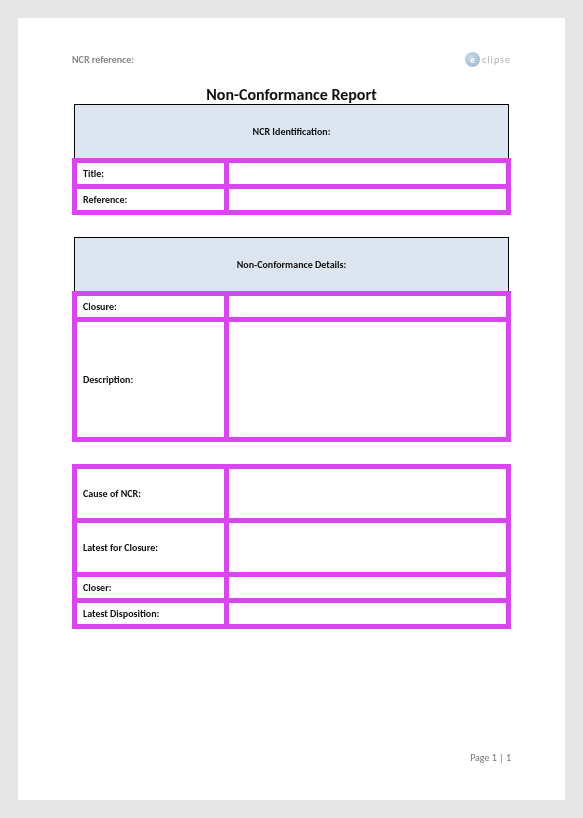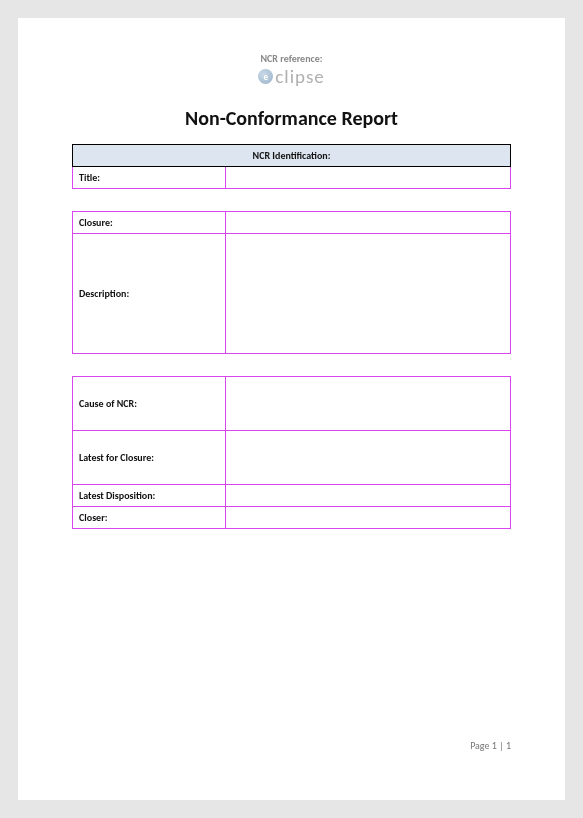--- a/index.html
+++ b/index.html
@@ -17,79 +17,77 @@
     width: 547px;
     height: 782px;
     position: relative;
     padding: 34px 54px 20px 54px;
   }
   .header-row {
     display: flex;
     justify-content: space-between;
     align-items: center;
     margin-bottom: 18px;
-    flex-direction: column;
   }
   .ncr-ref {
     font-size: 10px;
     font-weight: bold;
     color: #888;
   }
   .logo {
     display: flex;
     align-items: center;
     gap: 2px;
   }
   .logo-circle {
     width: 15px; height: 15px; border-radius: 50%;
     background: radial-gradient(circle at 35% 35%, #c8d8e8, #9ab4c8);
     display: flex; align-items: center; justify-content: center;
     font-size: 9px; font-weight: bold; color: #fff;
   }
   .logo-text {
-    font-size: 19px; color: #b0b0b0; letter-spacing: 1px;
+    font-size: 10px; color: #b0b0b0; letter-spacing: 1px;
     font-weight: 500;
   }
   .title {
     text-align: center;
-    font-size: 20px;
+    font-size: 16px;
     font-weight: bold;
     color: #111;
-    margin-bottom: 14px;
   }
   .tbl {
     width: 100%;
     border-collapse: collapse;
     margin-bottom: 22px;
   }
   .tbl th {
     background: #dde6f0;
     border: 1px solid #000;
     font-size: 10px;
     font-weight: bold;
-    padding: 4px 6px;
+    padding: 20px 6px;
     text-align: center;
     color: #111;
   }
   .tbl td {
-    border: 1px solid #d946ef;
+    border: 5px solid #d946ef;
     font-size: 10px;
     font-weight: bold;
     padding: 4px 6px;
     color: #111;
     vertical-align: middle;
   }
   .tbl td.label { width: 35%; }
   .tbl td.value { width: 65%; font-weight: normal; }
   .h-sm td { height: 20px; }
   .h-md td { height: 54px; }
   .h-lg td { height: 120px; margin-left: 24px; }
   .footer {
     position: absolute;
-    bottom: 48px;
+    bottom: 36px;
     right: 54px;
     font-size: 10px;
     color: #777;
   }
 </style>
 </head>
 <body>
 
 <div class="page">
 
@@ -105,25 +103,32 @@
 
   <table class="tbl">
     <tbody>
         <tr>
           <th colspan="2">NCR Identification:</th>
         </tr>
     <tr class="h-sm">
       <td class="label">Title:</td>
       <td class="value"></td>
     </tr>
+    <tr class="h-sm">
+      <td class="label">Reference:</td>
+      <td class="value"></td>
+    </tr>
   </tbody>
     </table>
 
   <table class="tbl">
     <tbody>
+        <tr>
+          <th colspan="2">Non-Conformance Details:</th>
+        </tr>
     <tr class="h-sm">
       <td class="label">Closure:</td>
       <td class="value"></td>
     </tr>
     <tr class="h-lg">
       <td class="label">Description:</td>
       <td class="value"></td>
     </tr>
   </tbody>
     </table>
@@ -132,24 +137,24 @@
     <tbody>
     <tr class="h-md">
       <td class="label">Cause of NCR:</td>
       <td class="value"></td>
     </tr>
     <tr class="h-md">
       <td class="label">Latest for Closure:</td>
       <td class="value"></td>
     </tr>
     <tr class="h-sm">
-      <td class="label">Latest Disposition:</td>
+      <td class="label">Closer:</td>
       <td class="value"></td>
     </tr>
     <tr class="h-sm">
-      <td class="label">Closer:</td>
+      <td class="label">Latest Disposition:</td>
       <td class="value"></td>
     </tr>
   </tbody>
     </table>
 
   <div class="footer">Page 1 | 1</div>
 </div>
 
 </body></html>

